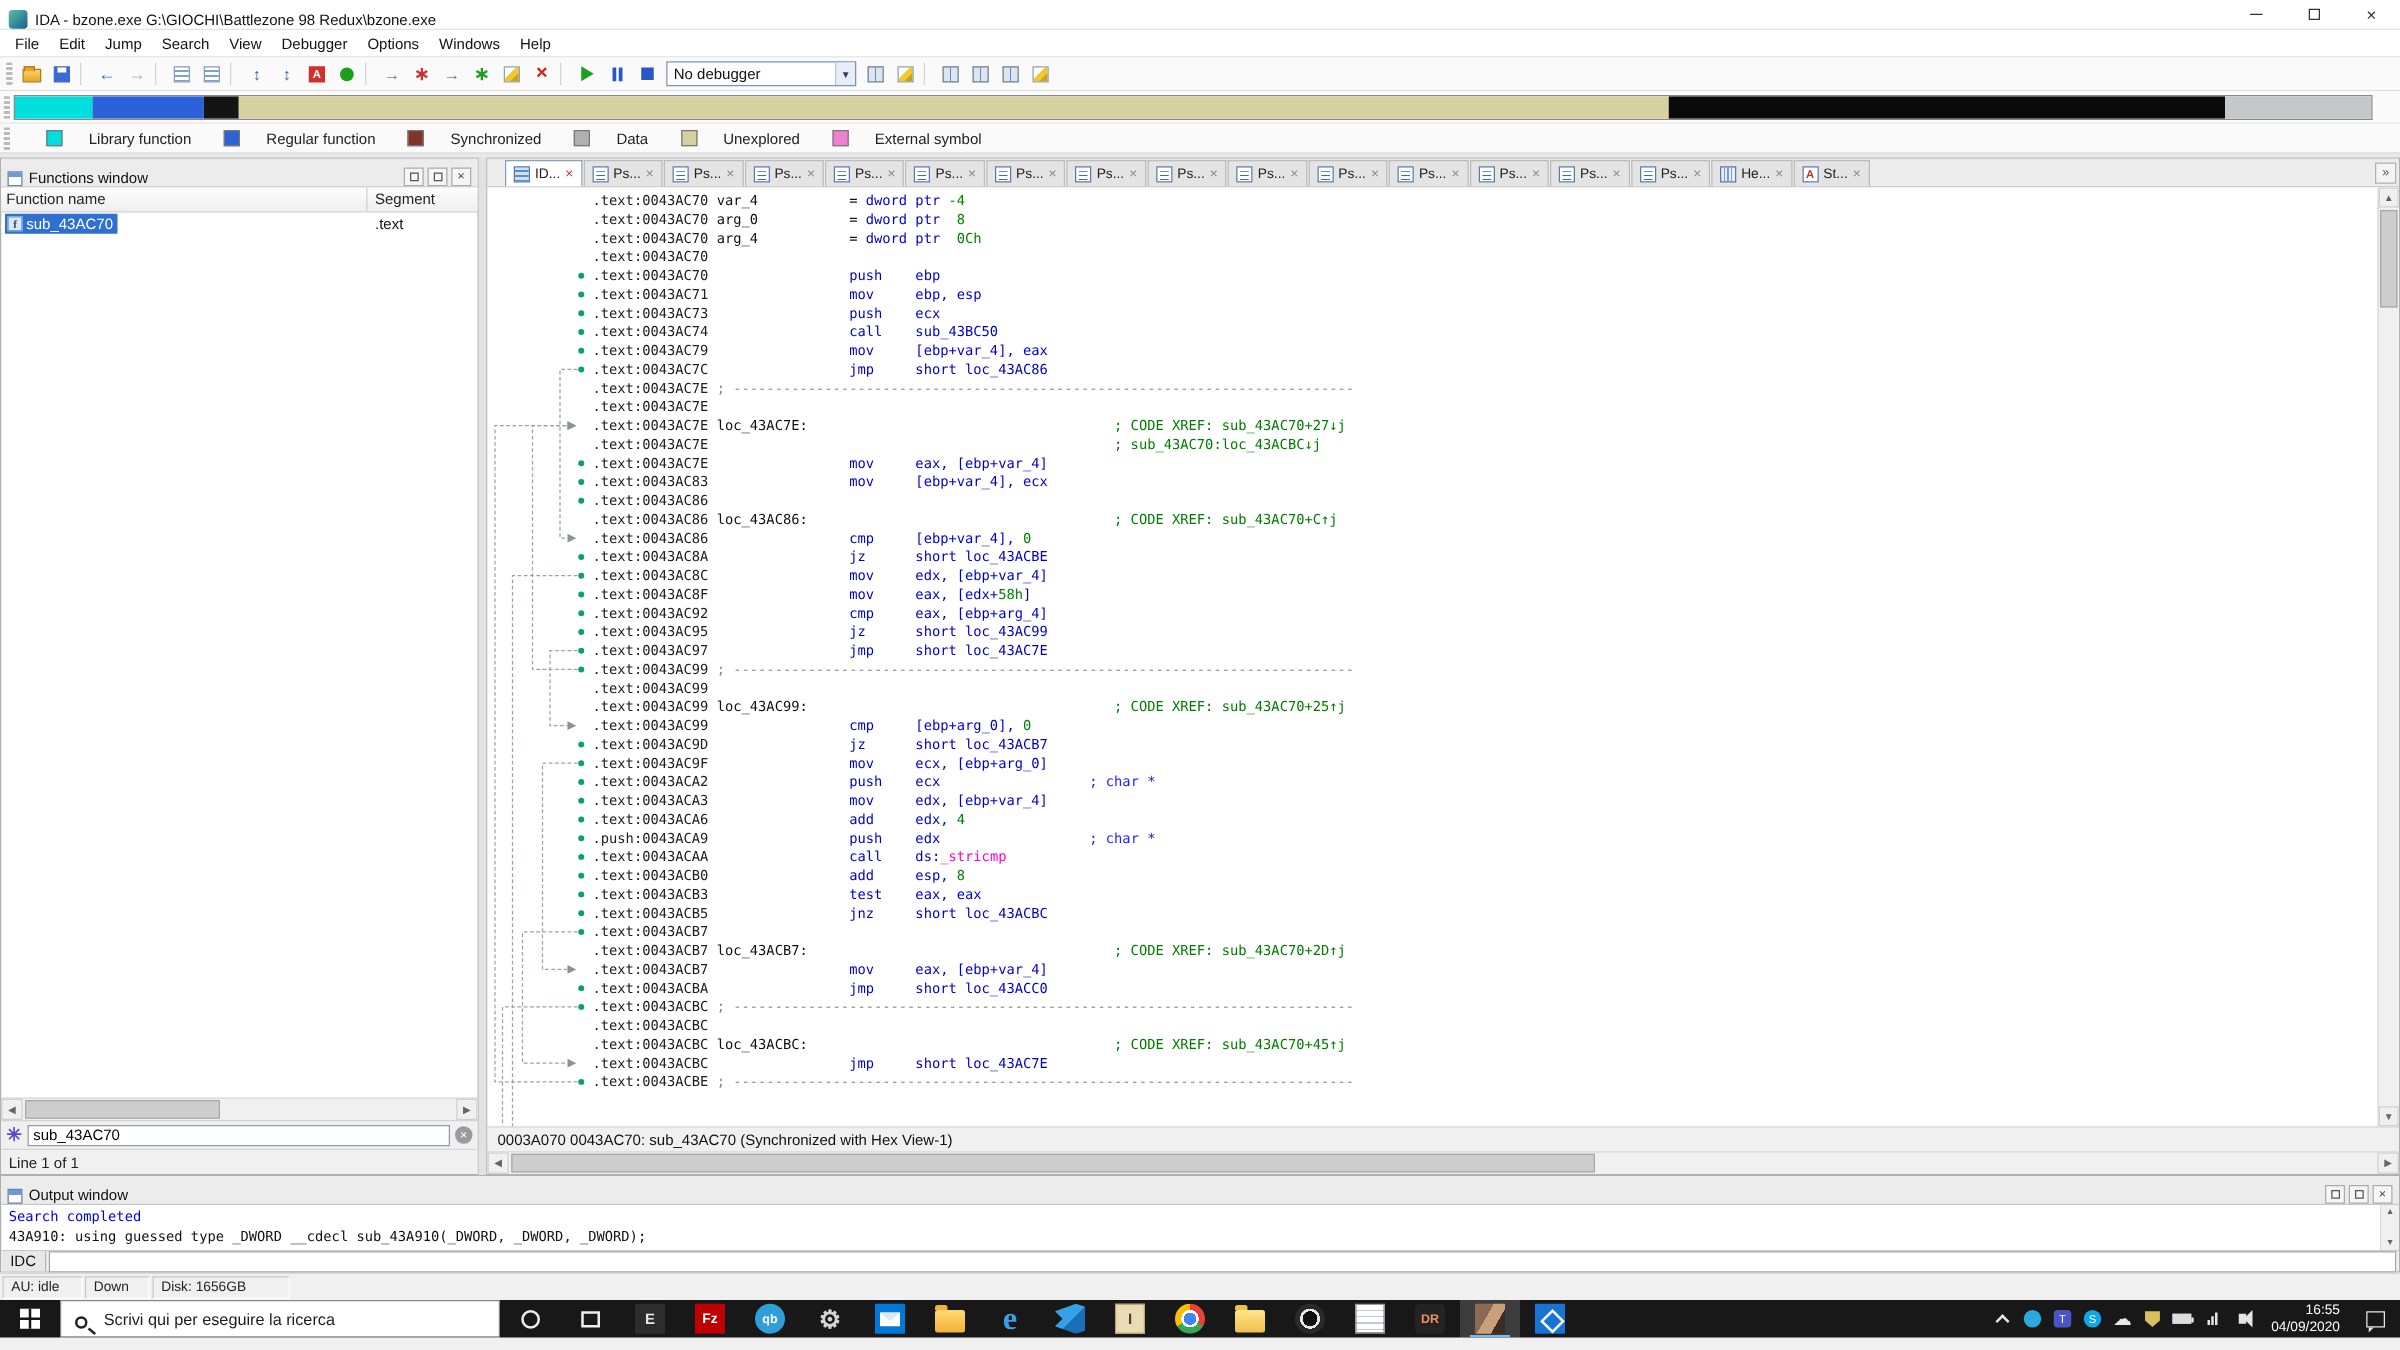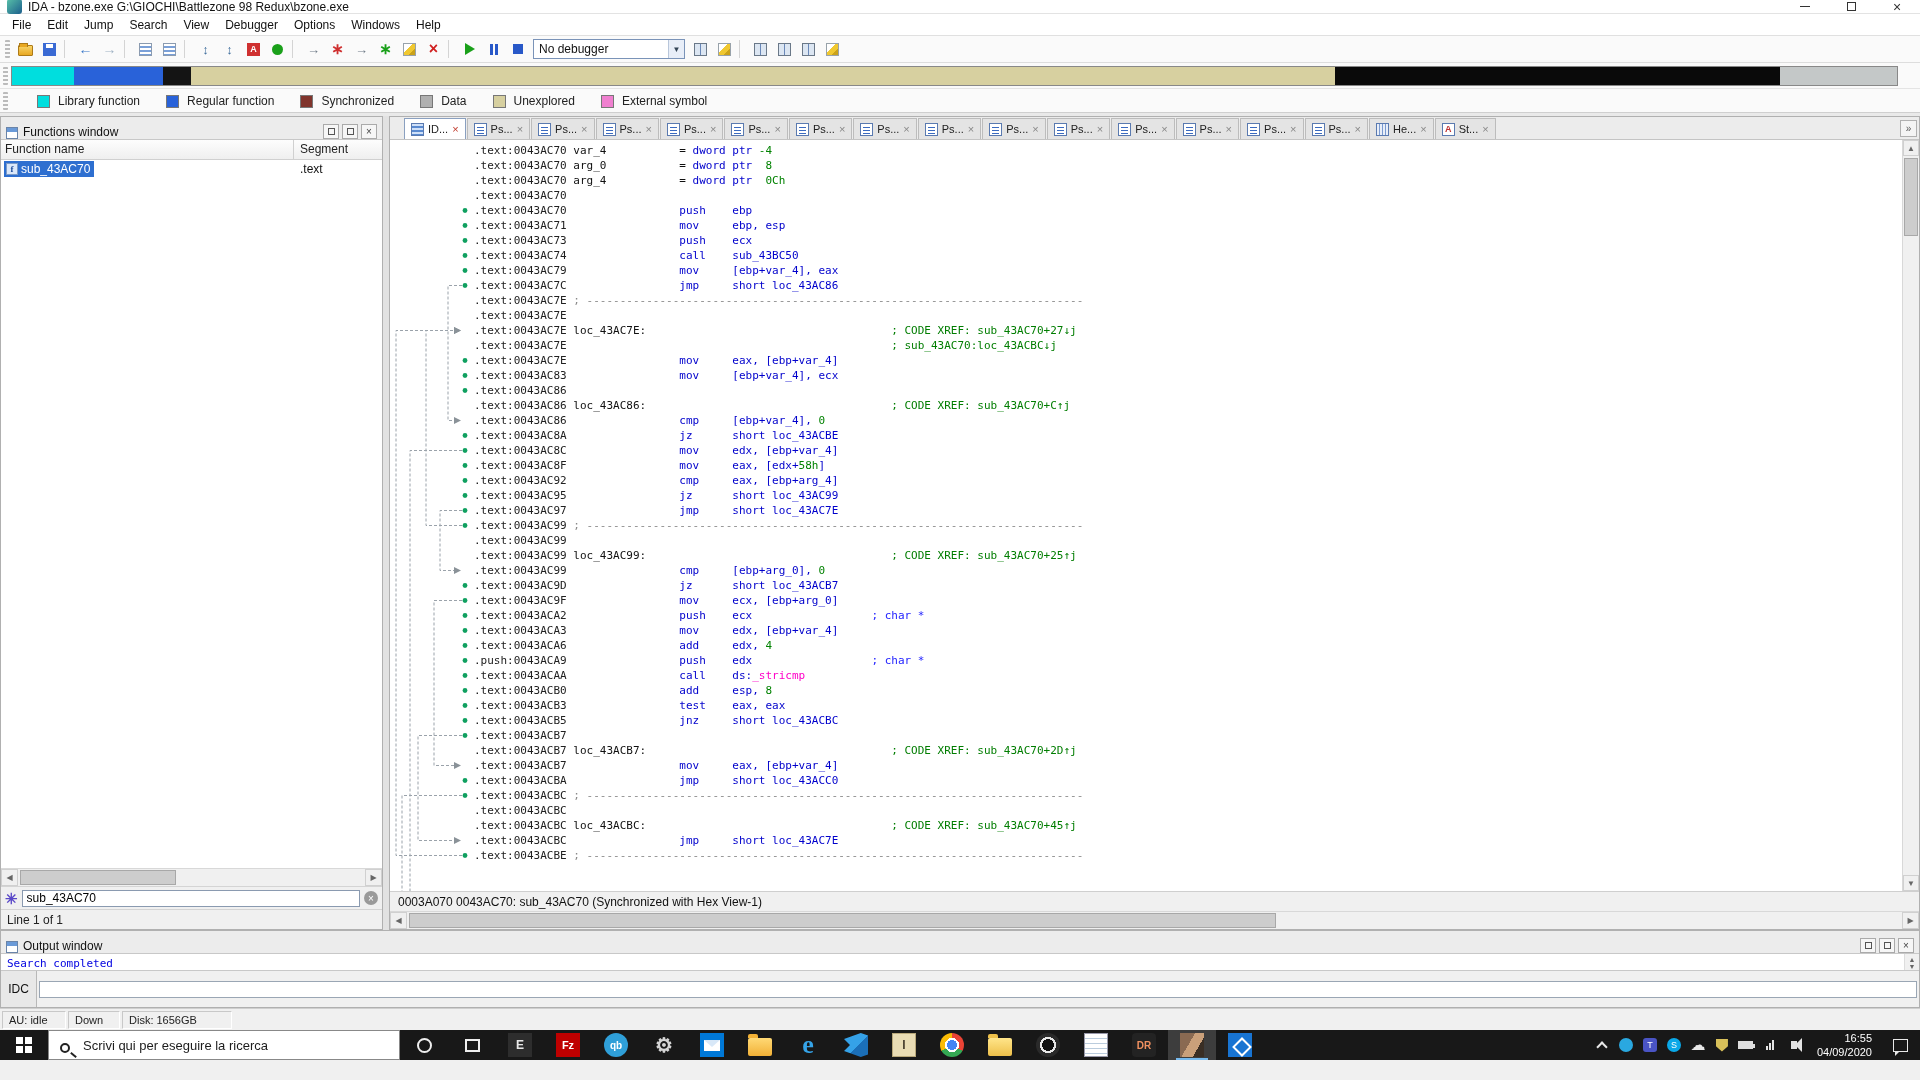--- a/index.html
+++ b/index.html
@@ -1,20 +1,20 @@
 <!DOCTYPE html>
 <html><head>
 <meta charset="utf-8">
 <style>
 *{margin:0;padding:0;box-sizing:border-box}
 html,body{width:1920px;height:1080px;overflow:hidden}
 body{font-family:"Liberation Sans",sans-serif;font-size:12px;background:#f0f0f0;color:#111;position:relative}
 
 
-.titlebar{height:14px;background:#fff;display:flex;align-items:center;border-bottom:1px solid #e3e3e3}
+.titlebar{height:24px;background:#fff;display:flex;align-items:flex-end;border-bottom:1px solid #e3e3e3}
 .app-ico{width:15px;height:15px;margin:0 6px 0 7px;border-radius:3px;background:linear-gradient(135deg,#58c0a8,#1b5e8c);display:inline-block}
 .title-text{font-size:12px;color:#111}
 .wbtns{margin-left:auto;display:flex;height:100%}
 .wbtn{width:46px;height:100%;display:flex;align-items:center;justify-content:center;color:#333}
 .g-min{width:10px;height:1px;background:#333}
 .g-max{width:9px;height:9px;border:1px solid #333}
 .g-close{font-size:14px;line-height:1;color:#333}
 
 
 .menubar{height:22px;background:#fff;display:flex;align-items:center;border-bottom:1px solid #e0e0e0;padding-left:4px}
@@ -46,21 +46,21 @@
 .k-stop{width:10px;height:10px;background:#2858c8}
 .k-grid2{width:13px;height:13px;border:1px solid #6a7888;background:linear-gradient(90deg,#dce6f2 0 5px,#6a88b8 5px 6px,#dce6f2 6px)}
 .dbgsel{width:152px;height:20px;border:1px solid #7a93b8;background:#fff;display:flex;align-items:center;font-size:12px;padding-left:5px;margin:0 3px;position:relative}
 .dbgsel .arr{margin-left:auto;width:16px;height:18px;background:#e8eef8;border-left:1px solid #b8c6da;display:flex;align-items:center;justify-content:center;font-size:8px;color:#345}
 
 
 .navrow{height:26px;background:#fafafa;display:flex;align-items:center;border-bottom:1px solid #e4e4e4}
 .navband{height:20px;flex:1;margin-right:22px;border:1px solid #888;display:flex;overflow:hidden}
 .nav-seg{height:100%;display:inline-block}
 .legendrow{height:24px;background:#fafafa;display:flex;align-items:center;gap:26px;border-bottom:1px solid #cfcfcf;padding-right:20px}
-.legend-item{display:inline-flex;align-items:flex-end;gap:8px}
+.legend-item{display:inline-flex;align-items:flex-start;gap:21px}
 .legend-swatch{width:13px;height:13px;border:1px solid #777;display:inline-block}
 .legend-label{font-size:12px;color:#222}
 
 
 .main{height:817px;display:flex;background:#e9e9e9;padding-top:3px}
 .funcpanel{width:383px;background:#fff;border:1px solid #b0b0b0;display:flex;flex-direction:column}
 .splitter{width:6px;background:#e2e2e2}
 .disasmpane{flex:1;background:#fff;border:1px solid #b0b0b0;display:flex;flex-direction:column;min-width:0}
 
 .ptitle{height:23px;background:#ececec;border-bottom:1px solid #c8c8c8;display:flex;align-items:flex-end;padding:0 5px;font-size:12px;gap:5px}
@@ -120,21 +120,21 @@
 .vscroll .vthumb{position:absolute;left:1px;right:1px;top:18px;height:78px;background:#cdcdcd;border:1px solid #a8a8a8}
 .dstatus{height:20px;background:#f0f0f0;border-top:1px solid #cfcfcf;font-size:12px;padding:3px 8px;color:#111}
 
 
 .outwin{height:78px;background:#fff;border:1px solid #b0b0b0;display:flex;flex-direction:column;margin-top:0}
 .outbody{flex:1;position:relative;padding:2px 6px;overflow:hidden}
 .outline{font:11px/16px "DejaVu Sans Mono",monospace;white-space:pre}
 .outline.blue{color:#0000e0}
 .outline.black{color:#111}
 .outscroll{position:absolute;right:0;top:0;bottom:0;width:15px;background:#f0f0f0;border-left:1px solid #ddd;display:flex;flex-direction:column;justify-content:space-between;align-items:center;font-size:7px;color:#666;padding:2px 0}
-.idcrow{height:37px;display:flex;align-items:center;border-top:1px solid #c8c8c8;background:#f0f0f0}
+.idcrow{height:17px;display:flex;align-items:center;border-top:1px solid #c8c8c8;background:#f0f0f0}
 .idcbtn{width:36px;height:100%;display:flex;align-items:center;justify-content:center;font-size:12px;border-right:1px solid #b8b8b8;background:#e8e8e8}
 .idcinput{flex:1;height:17px;margin:0 2px;border:1px solid #9aa6b4;background:#fff}
 
 
 .appstatus{height:22px;background:#f0f0f0;border-top:1px solid #cfcfcf;display:flex;align-items:center;padding-left:2px;gap:2px}
 .stcell{height:18px;border:1px solid;border-color:#c8c8c8 #fff #fff #c8c8c8;padding:2px 6px;font-size:11px;color:#222}
 
 
 .taskbar{height:30px;background:#181818;display:flex;align-items:stretch;color:#fff}
 .tstart{width:48px;display:flex;align-items:center;justify-content:center}

